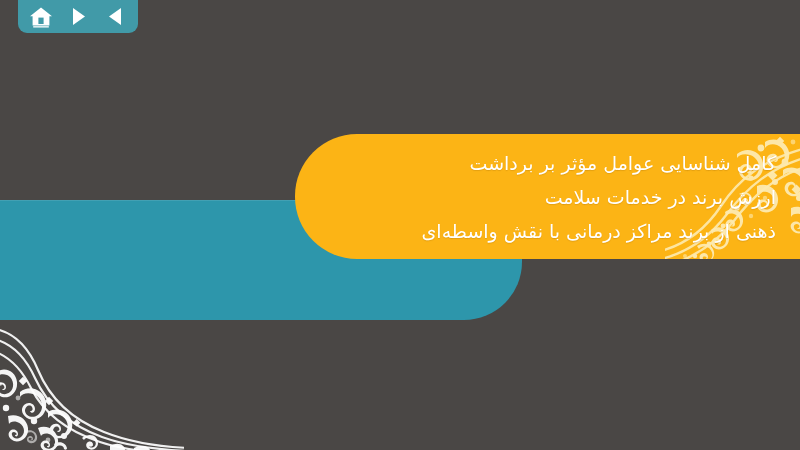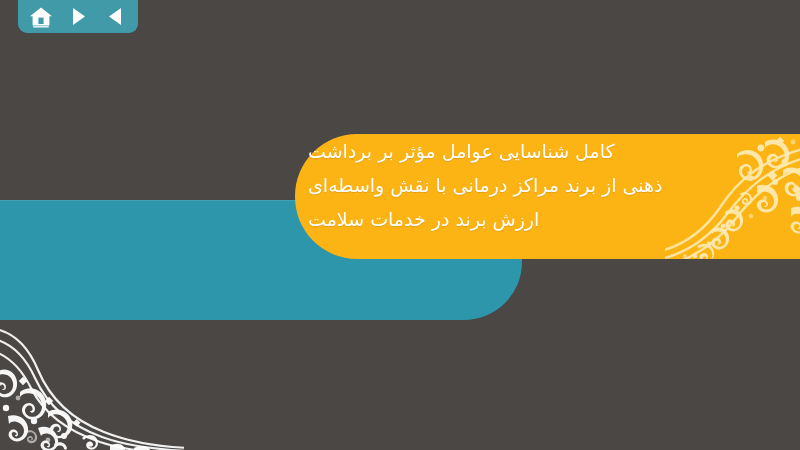--- a/index.html
+++ b/index.html
@@ -104,27 +104,27 @@
     top: 0;
     width: 150px;
     height: 125px;
     pointer-events: none;
   }
 
   
   .title-block {
     position: absolute;
     left: 300px;
-    top: 124px;
+    top: 136px;
     width: 490px;
     height: 122px;
     z-index: 30;
     display: flex;
     flex-direction: column;
-    align-items: flex-end;
+    align-items: flex-start;
     justify-content: center;
     padding-left: 8px;
     padding-right: 14px;
     box-sizing: border-box;
     direction: rtl;
   }
   .title-line {
     color: #ffffff;
     font-family: "DejaVu Sans", sans-serif;
     font-size: 19px;
@@ -250,17 +250,17 @@
           <circle cx="100" cy="64" r="2.2"></circle>
           <circle cx="86" cy="82" r="2.2"></circle>
           <circle cx="20" cy="122" r="2"></circle>
         </g>
       </svg>
     </div>
   </div>
 
   <div class="title-block">
     <div class="title-line">کامل شناسایی عوامل مؤثر بر برداشت</div>
+    <div class="title-line">ارزش برند در خدمات سلامت</div>
     <div class="title-line">ذهنی از برند مراکز درمانی با نقش واسطه‌ای</div>
-    <div class="title-line">ارزش برند در خدمات سلامت</div>
   </div>
 
 </div>
 
 </body></html>

